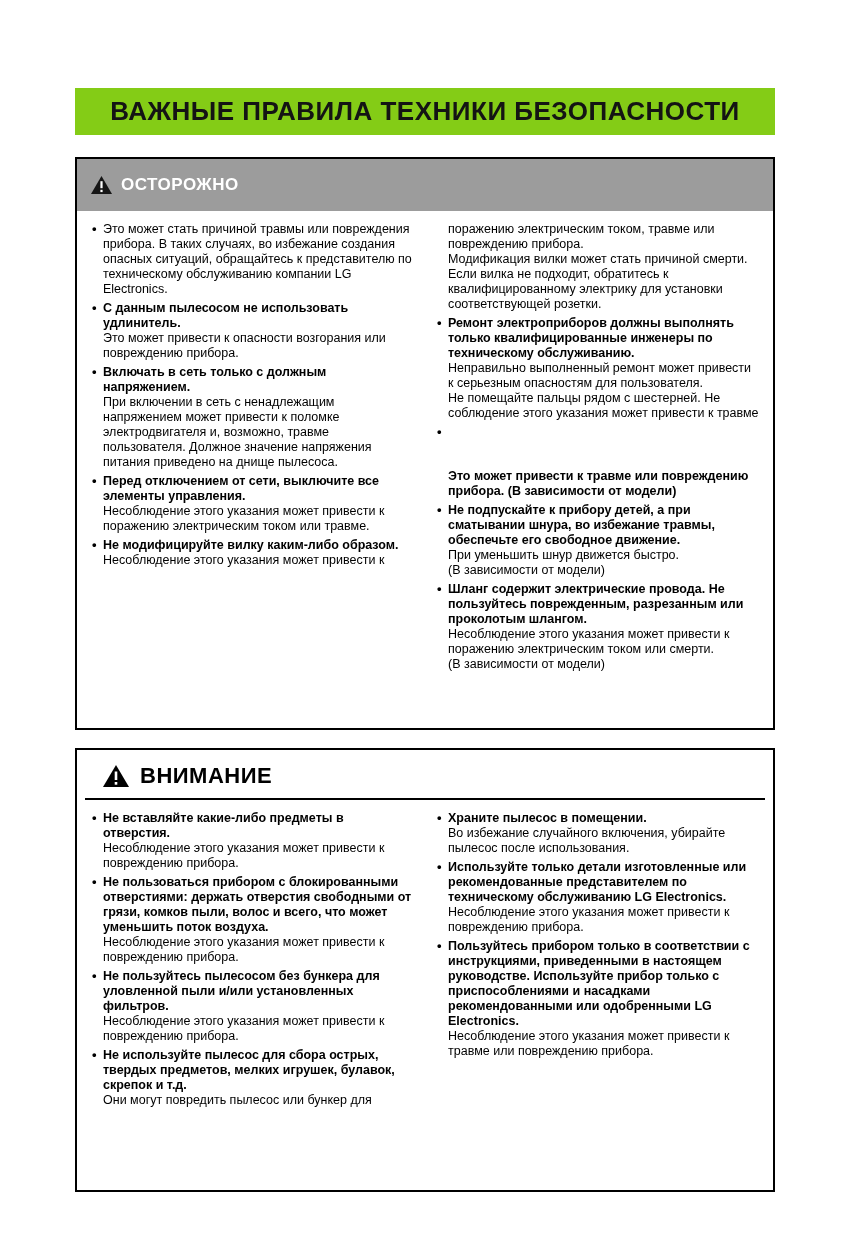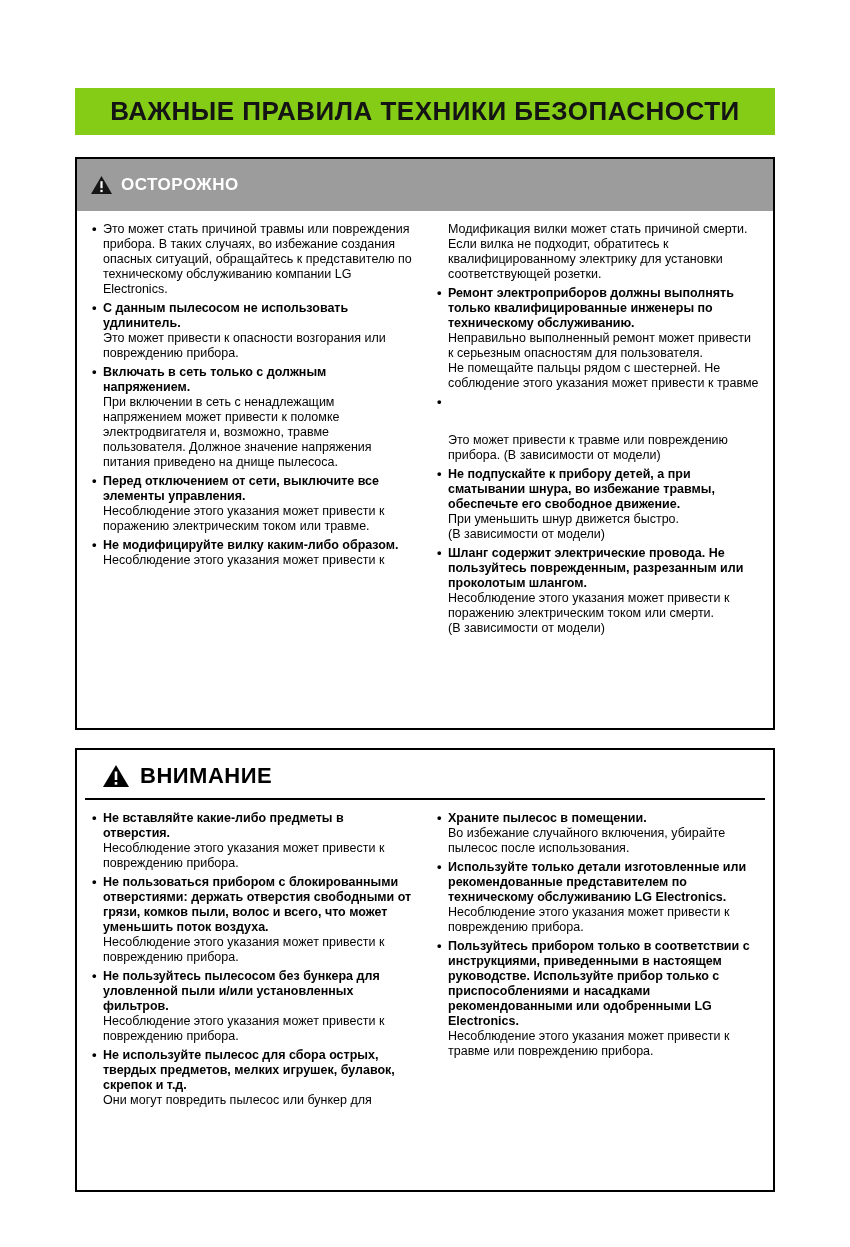--- a/index.html
+++ b/index.html
@@ -52,21 +52,21 @@
   .col { flex:1; font-size:12.5px; line-height:15px; }
 
   .item { position:relative; padding-left:12px; margin-bottom:4px; }
   .item.bulleted::before {
     content:"\2022";
     position:absolute; left:1px; top:-1px;
     font-size:13px; font-weight:bold;
   }
   .item .lead { font-weight:bold; }
   .item.empty { min-height:14px; margin-bottom:2px; }
-  .gap { margin-top:24px; }
+  .gap { margin-top:30px;font-weight:bold; }
   .item div { min-height:0; }
 </style>
 </head>
 <body>
 
 <div class="page">
 
   <div class="title-bar">
     <h1>ВАЖНЫЕ ПРАВИЛА ТЕХНИКИ БЕЗОПАСНОСТИ</h1>
   </div>
@@ -102,20 +102,21 @@
           <div class="text">Несоблюдение этого указания может привести к поражению электрическим током или травме.</div>
         </div>
         <div class="item bulleted">
           <div class="lead">Не модифицируйте вилку каким-либо образом.</div>
           <div class="text">Несоблюдение этого указания может привести к</div>
         </div>
       </div>
 
       <div class="col">
         <div class="item cont">
+          <div class="text">поражению электрическим током, травме или повреждению прибора.</div>
           <div class="text">Модификация вилки может стать причиной смерти. Если вилка не подходит, обратитесь к квалифицированному электрику для установки соответствующей розетки.</div>
         </div>
         <div class="item bulleted">
           <div class="lead">Ремонт электроприборов должны выполнять только квалифицированные инженеры по техническому обслуживанию.</div>
           <div class="text">Неправильно выполненный ремонт может привести к серьезным опасностям для пользователя.</div>
           <div class="text">Не помещайте пальцы рядом с шестерней. Не соблюдение этого указания может привести к травме</div>
         </div>
         <div class="item bulleted empty"></div>
         <div class="item cont gap">
           <div class="text">Это может привести к травме или повреждению прибора. (В зависимости от модели)</div>

